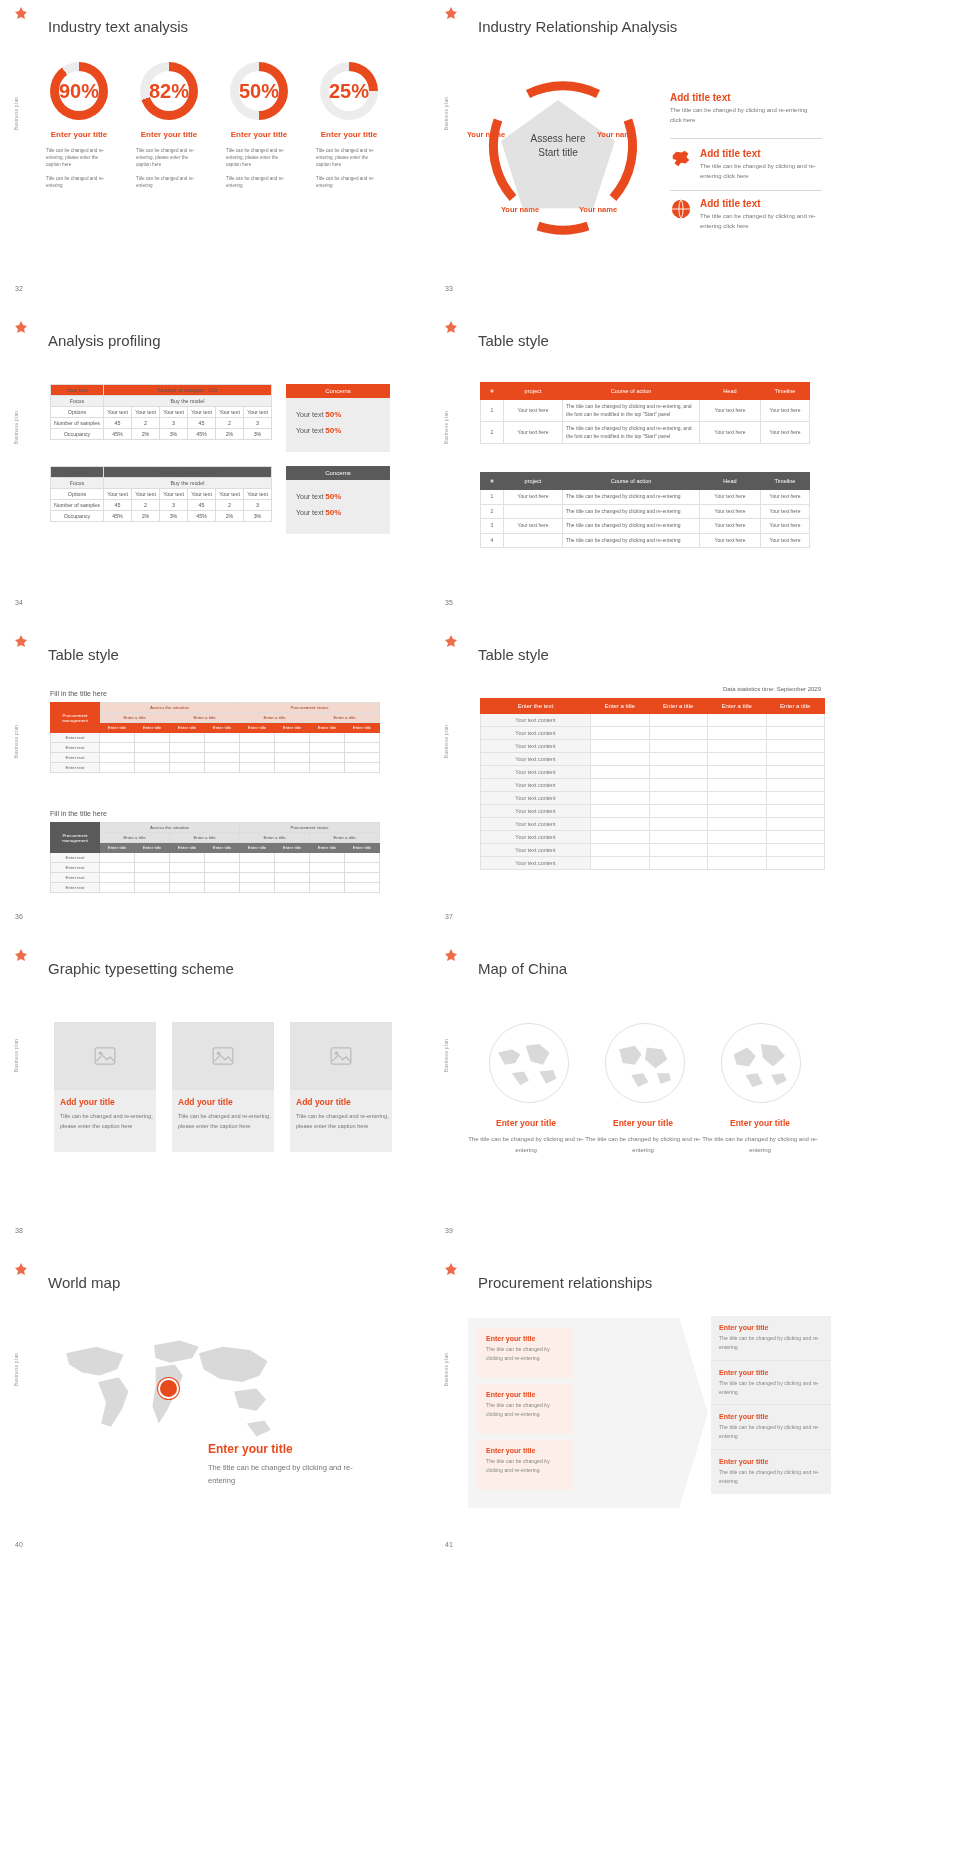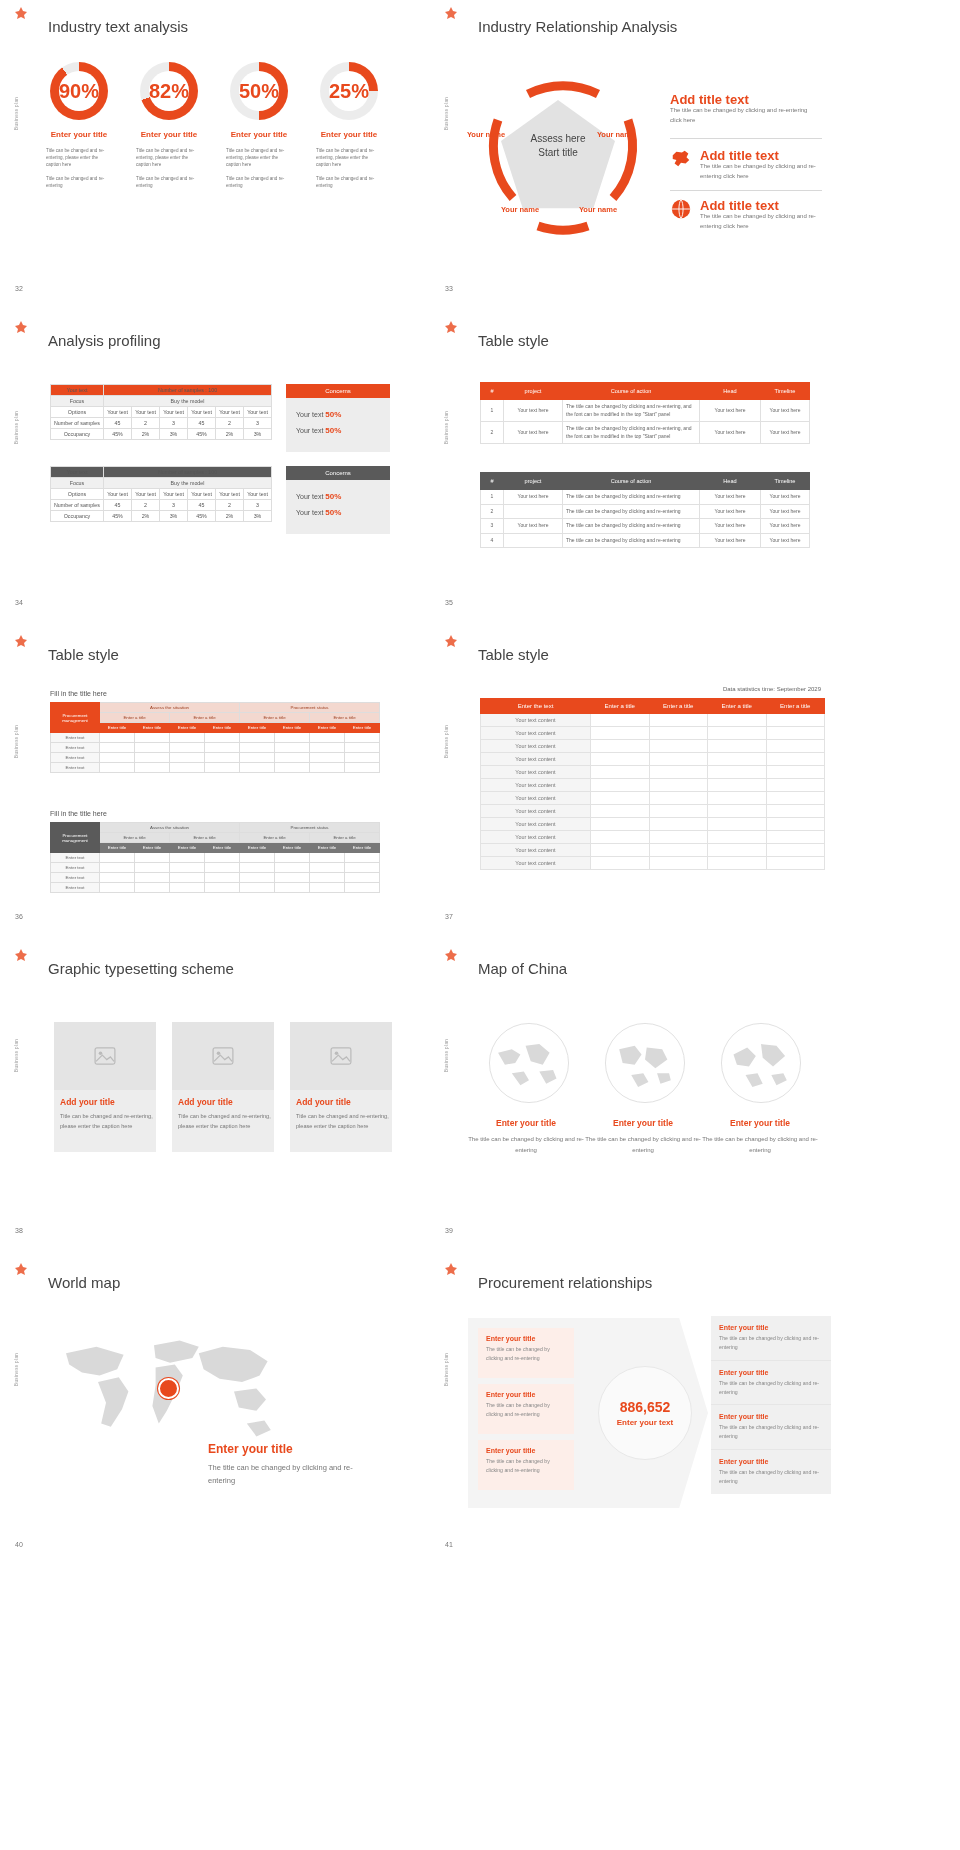--- a/index.html
+++ b/index.html
@@ -18,21 +18,21 @@
   .dcell{width:90px;text-align:center;}
   .donut{width:58px;height:58px;border-radius:50%;margin:0 auto;position:relative;}
   .donut .hole{position:absolute;inset:9px;background:#fff;border-radius:50%;}
   .donut span{position:absolute;inset:0;display:flex;align-items:center;justify-content:center;font-size:20px;font-weight:bold;color:#e8491d;}
   .dcap{color:#e8491d;font-size:8px;font-weight:bold;margin-top:10px;}
   .dtxt{font-size:4.6px;color:#777;line-height:1.55;margin-top:8px;text-align:left;padding:0 12px;}
   .dtxt.b2{margin-top:7px;}
   .penta{position:absolute;left:63px;top:100px;width:114px;height:114px;background:#e2e2e2;clip-path:polygon(50% 0,100% 36%,81% 95%,19% 95%,0 36%);}
   .pentatext{position:absolute;left:63px;top:132px;width:114px;text-align:center;font-size:10px;color:#444;line-height:1.35;}
   .nodelbl{position:absolute;font-size:7.5px;color:#e8491d;font-weight:bold;text-align:center;line-height:1.3;}
-  .rt-title{position:absolute;color:#e8491d;font-size:13px;font-weight:bold;}
+  .rt-title{position:absolute;color:#e8491d;font-size:10px;font-weight:bold;}
   .rt-body{position:absolute;font-size:6px;color:#777;line-height:1.6;}
   .rt-line{position:absolute;height:1px;background:#d8d8d8;}
   .chinaicon,.globeicon{position:absolute;width:22px;height:22px;color:#e8491d;}
 
   
   table{border-collapse:collapse;}
   .tbl{position:absolute;font-size:5.3px;}
   .tbl td,.tbl th{border:1px solid #ddd;padding:2px 2px;text-align:center;color:#555;font-weight:normal;}
   .hdr-or{background:#e8491d;color:#fff;border:1px solid #e8491d;}
   .hdr-gr{background:#5a5a5a;color:#fff;border:1px solid #5a5a5a;}
@@ -751,24 +751,20 @@
     </div>
     <div class="arrowbox" style="left:40px;top:128px;width:96px;height:50px;padding:7px 8px;box-sizing:border-box;">
       <div class="at">Enter your title</div>
       <div class="ab">The title can be changed by clicking and re-entering</div>
     </div>
     <div class="arrowbox" style="left:40px;top:184px;width:96px;height:50px;padding:7px 8px;box-sizing:border-box;">
       <div class="at">Enter your title</div>
       <div class="ab">The title can be changed by clicking and re-entering</div>
     </div>
 
-    <div class="circ41" style="left:160px;top:110px;">
-      <div class="num">886,652</div>
-      <div class="cap">Enter your text</div>
-    </div>
 
     <div class="rlist" style="background:#f0f0f0;">
       <div class="ritem">
         <div class="rt">Enter your title</div>
         <div class="rb">The title can be changed by clicking and re-entering</div>
       </div>
       <div class="ritem">
         <div class="rt">Enter your title</div>
         <div class="rb">The title can be changed by clicking and re-entering</div>
       </div>

